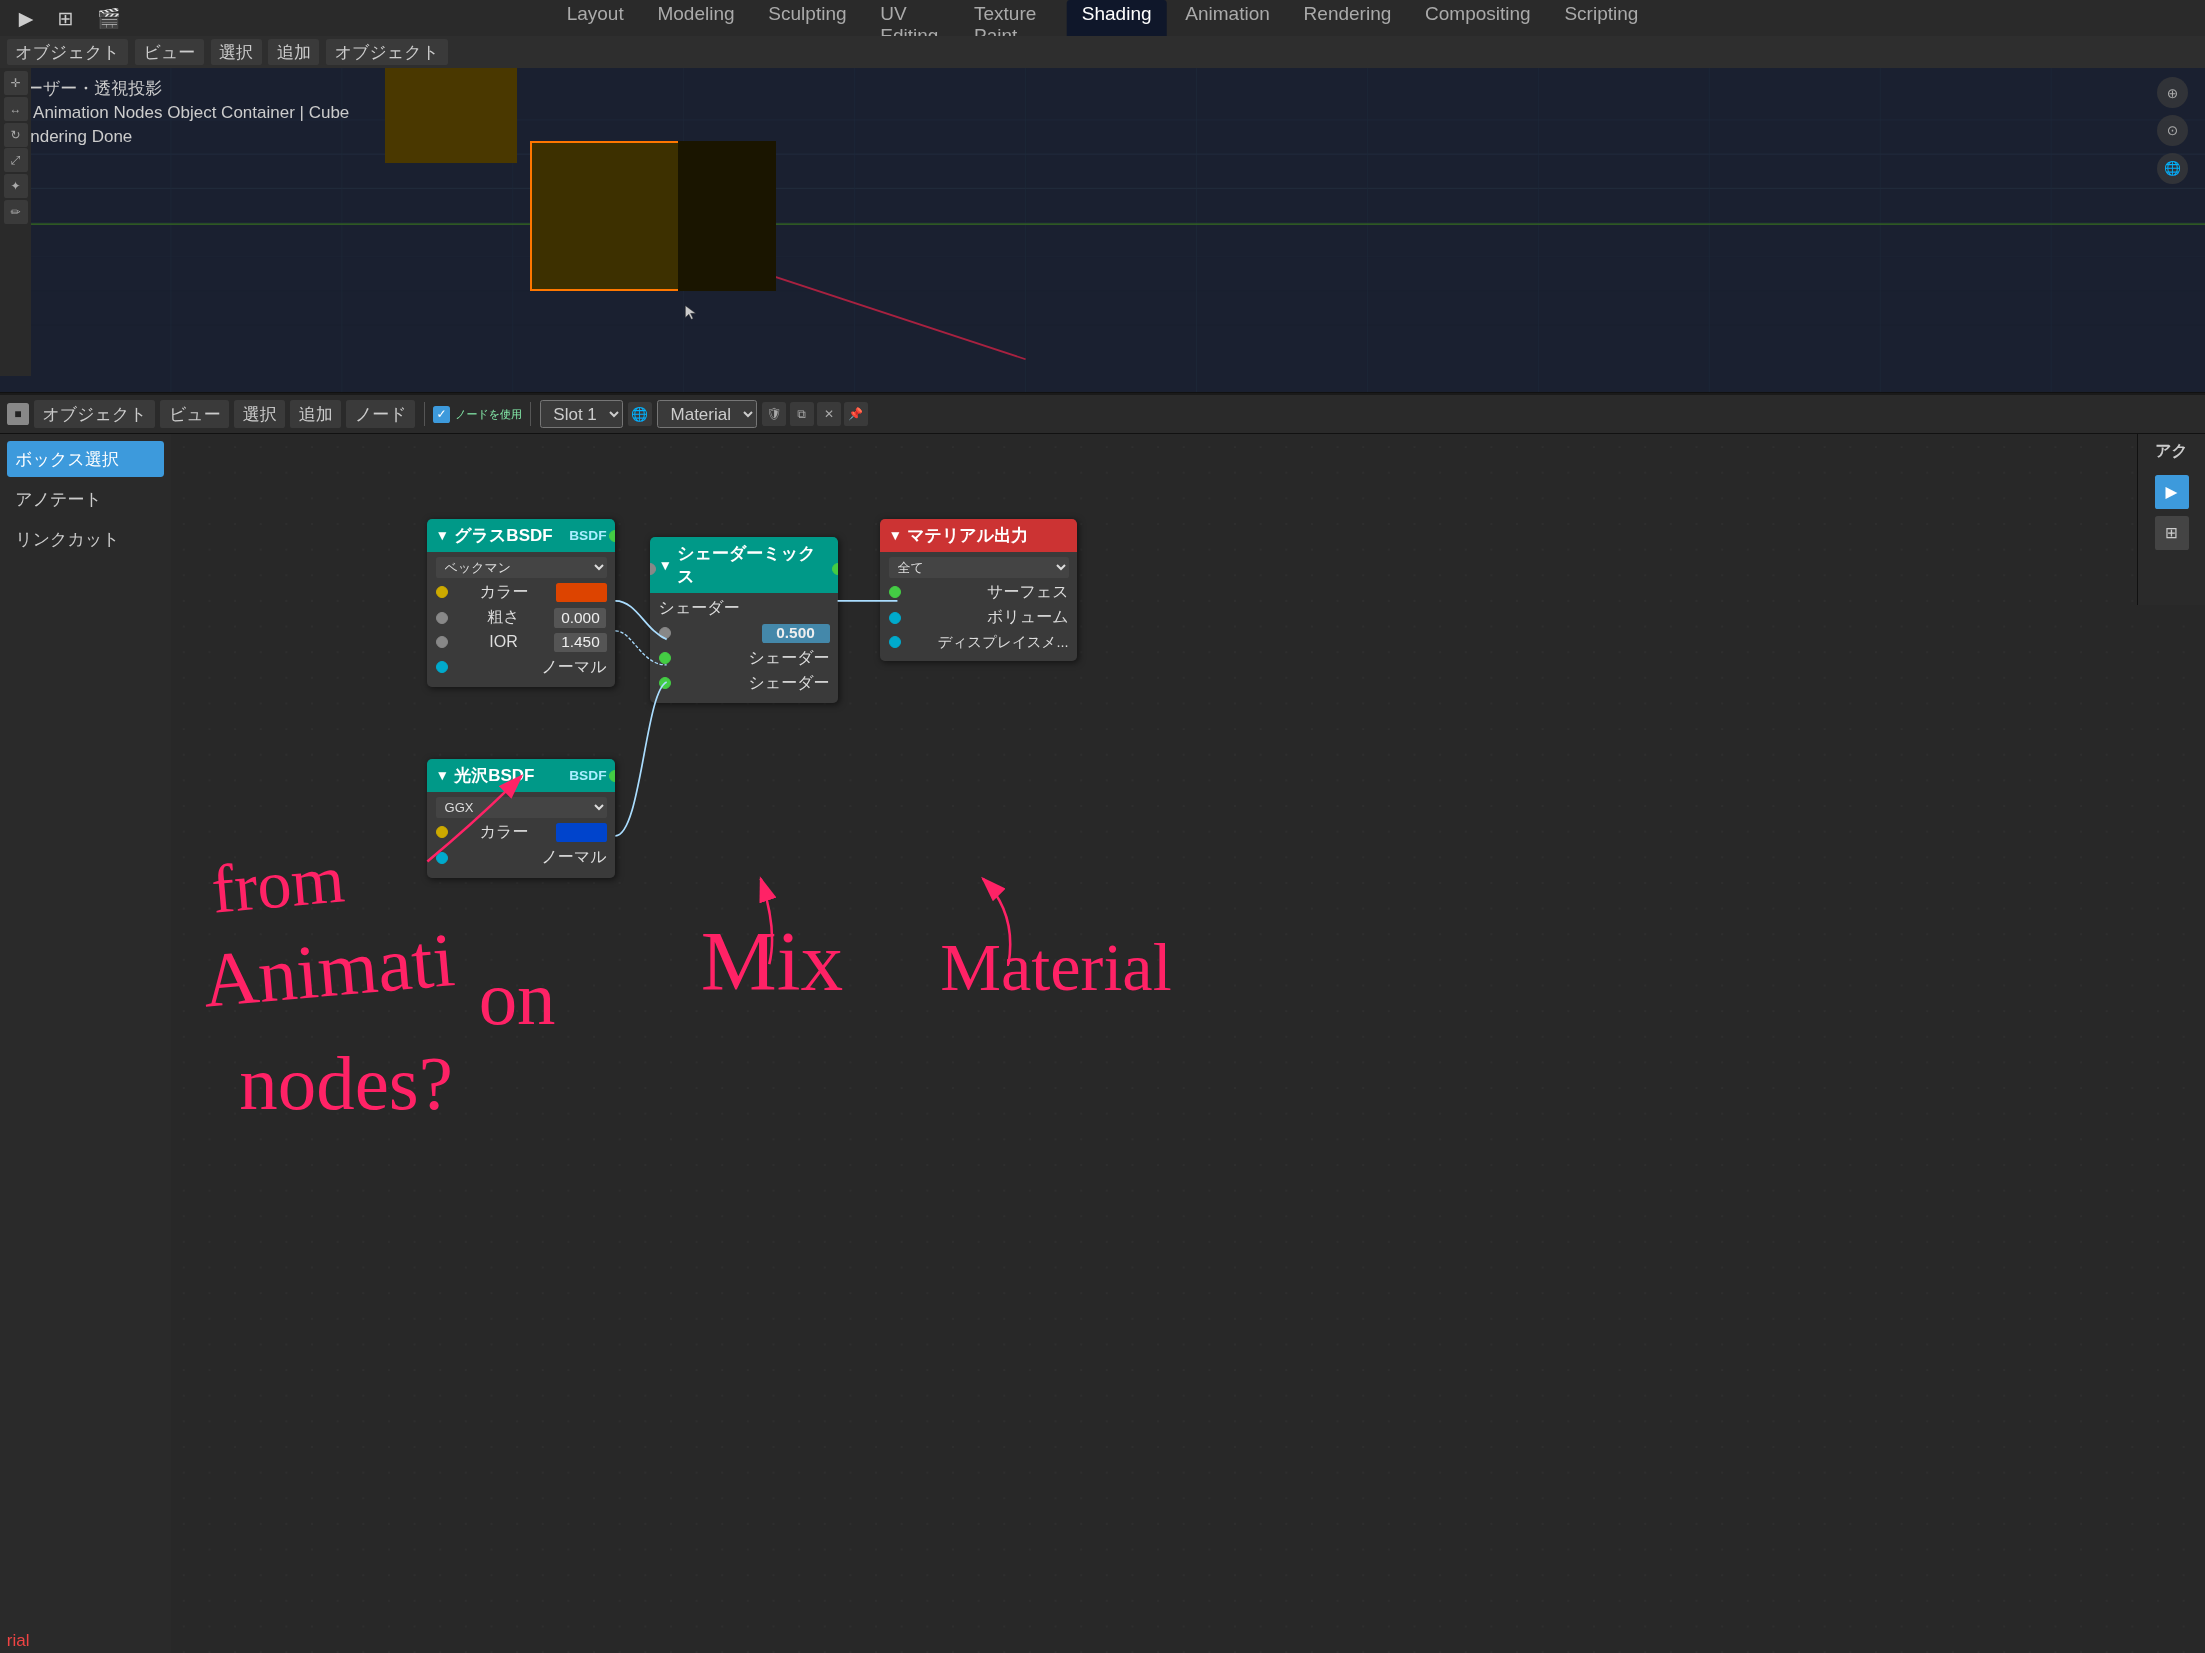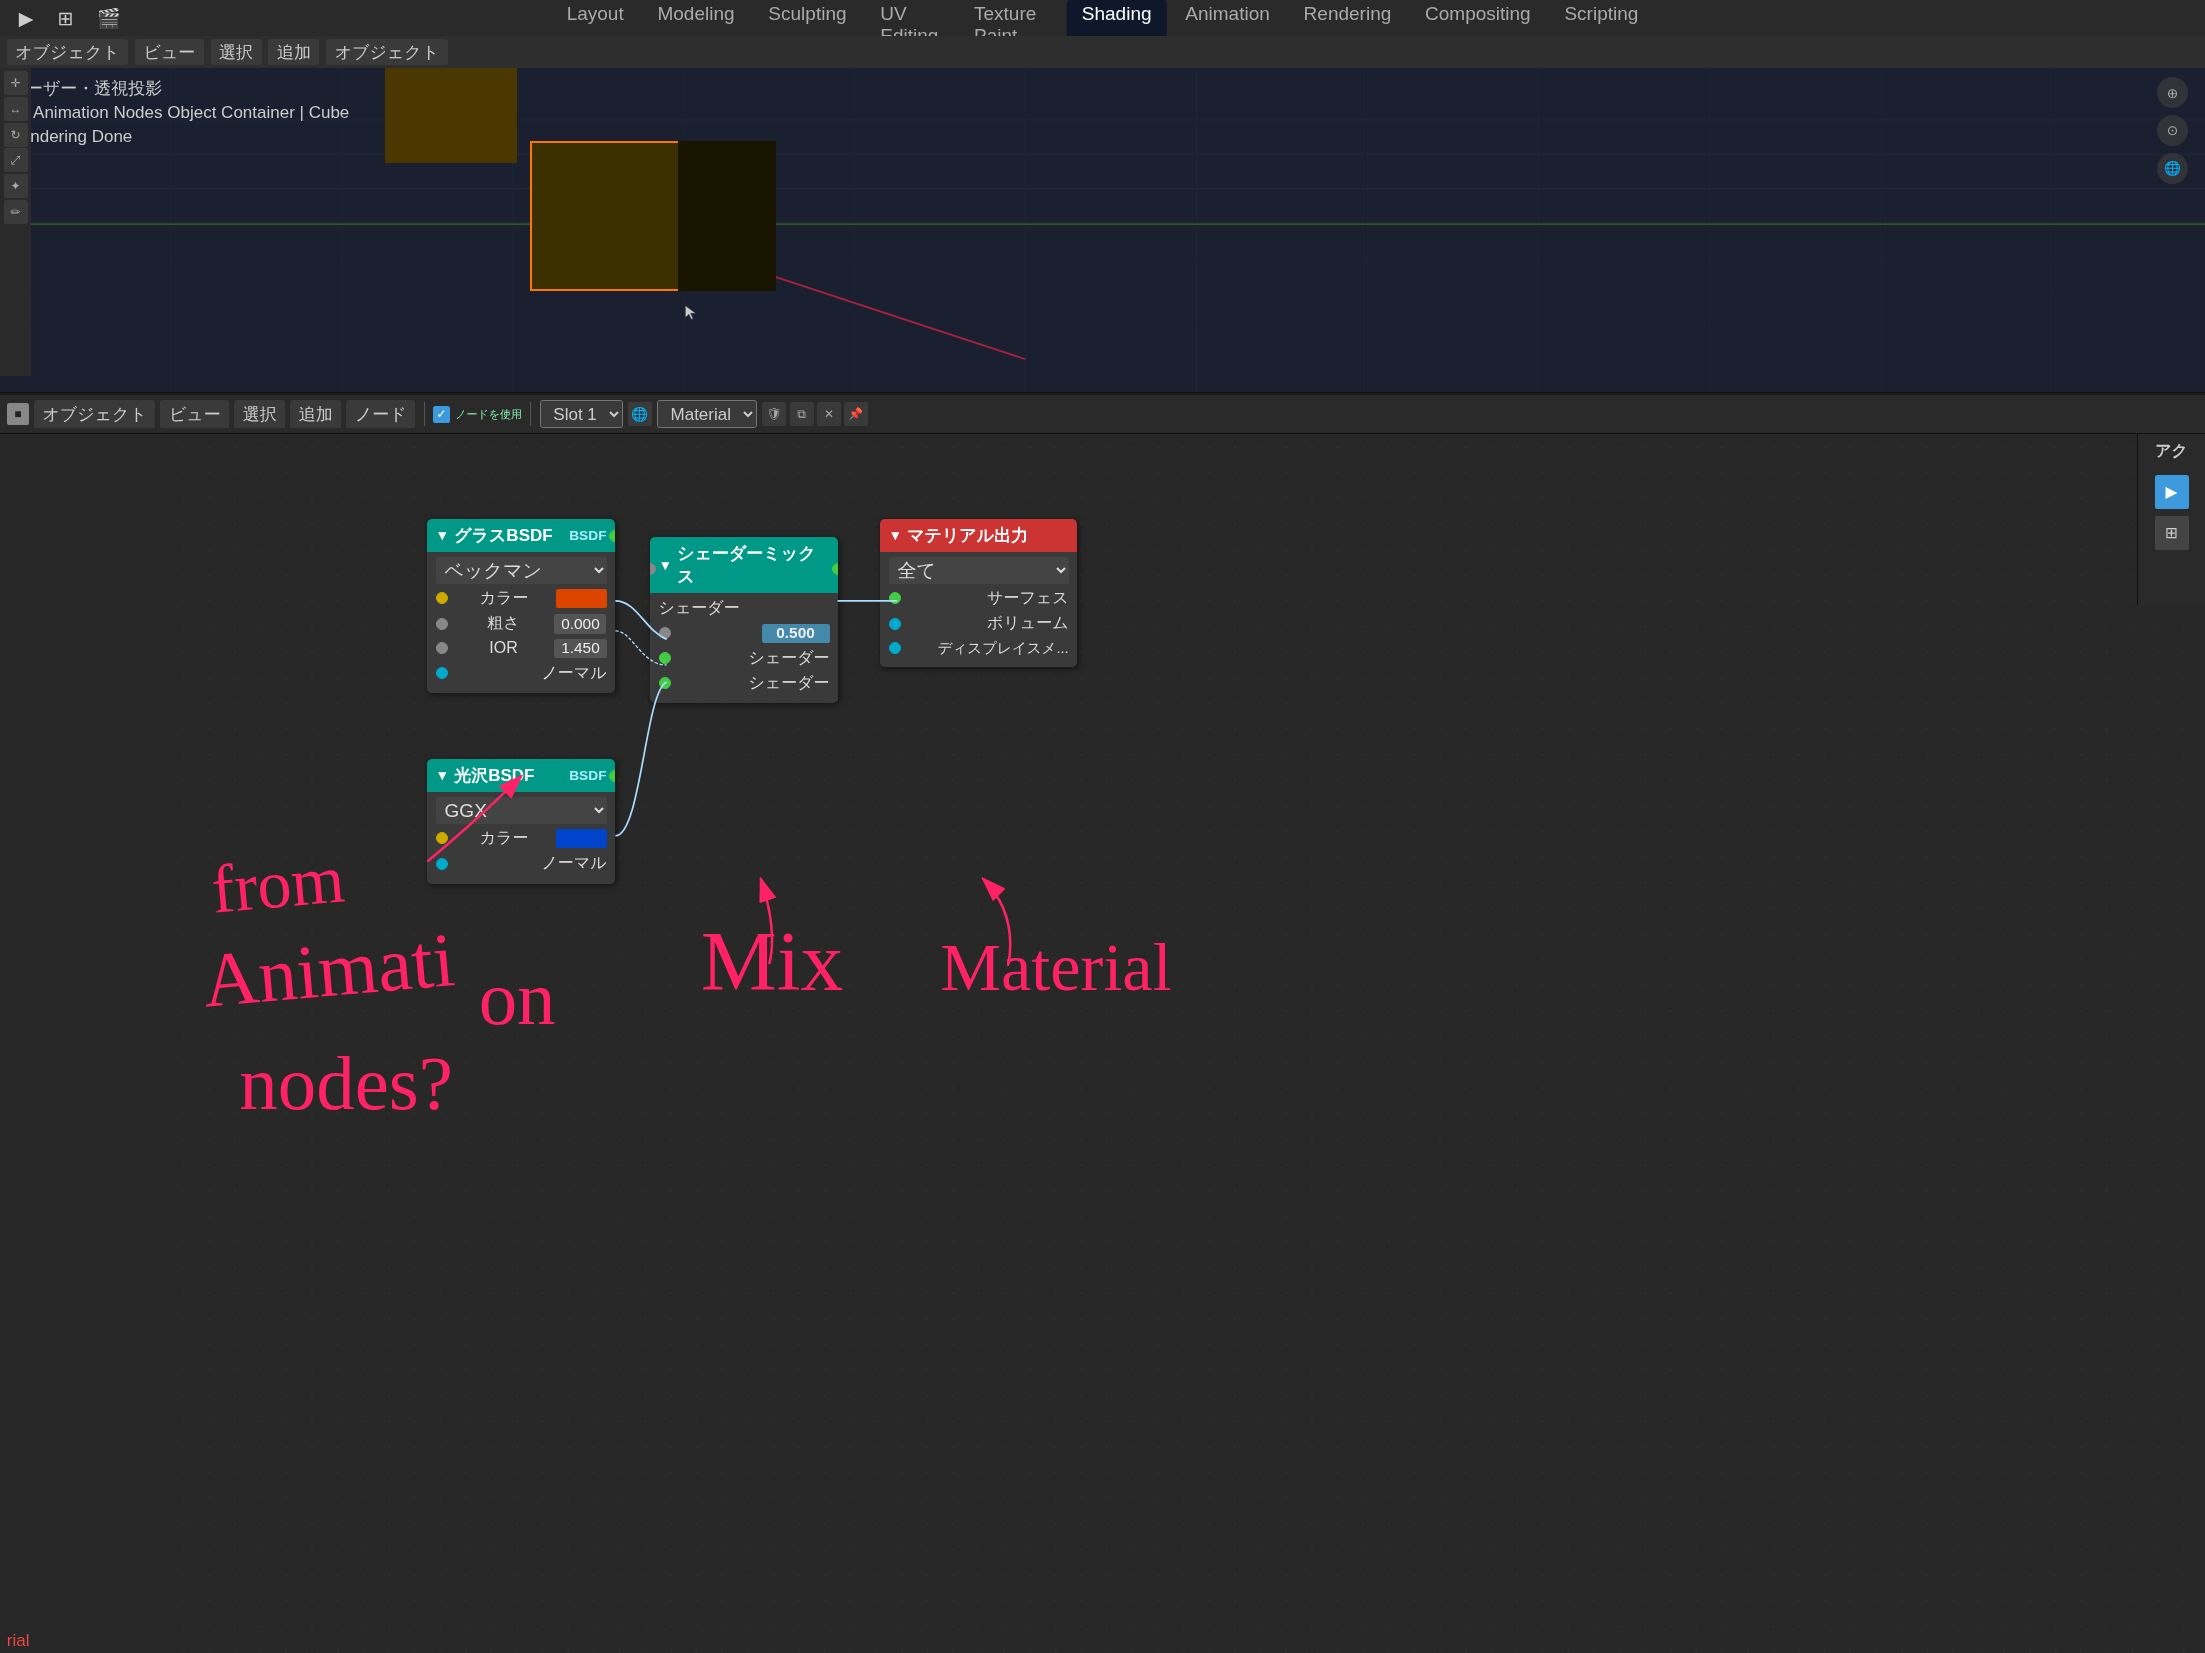--- a/index.html
+++ b/index.html
@@ -305,21 +305,21 @@
       min-width: 51px;
       text-align: center;
     }
 
     .node-dropdown {
       background: #444;
       color: #ddd;
       border: none;
       border-radius: 2.6px;
       padding: 1.7px 5.1px;
-      font-size: 19px;
+      font-size: 13px;
       width: 100%;
     }
 
     
     #node-glass {
       left: 256px; top: 85px;
       width: 188px;
     }
     #node-glass .node-header { background: #009988; }
 
@@ -542,20 +542,25 @@
         </div>
       <div style="width:24px;height:24px;background:#3a3a3a;border-radius:2.6px;display:flex;align-items:center;justify-content:center;cursor:pointer;">
           <span style="color:#aaa;font-size:12px;">✕</span>
         </div>
       <div style="width:24px;height:24px;background:#3a3a3a;border-radius:2.6px;display:flex;align-items:center;justify-content:center;cursor:pointer;">
           <span style="color:#aaa;font-size:12px;">📌</span>
         </div>
     </div>
   </div>
 
+  <div id="node-sidebar">
+    <div class="ns-item active">ボックス選択</div>
+    <div class="ns-item">アノテート</div>
+    <div class="ns-item">リンクカット</div>
+  </div>
 
   <div id="node-canvas">
 
     <svg id="canvas-bg" viewBox="0 0 2380 1427" width="2034" height="1220">
       <defs>
         <pattern id="dot-grid" x="0" y="0" width="30" height="30" patternUnits="userSpaceOnUse">
           <circle cx="15" cy="15" r="1" fill="#333"></circle>
         </pattern>
       </defs>
       <rect width="100%" height="100%" fill="url(#dot-grid)"></rect>

